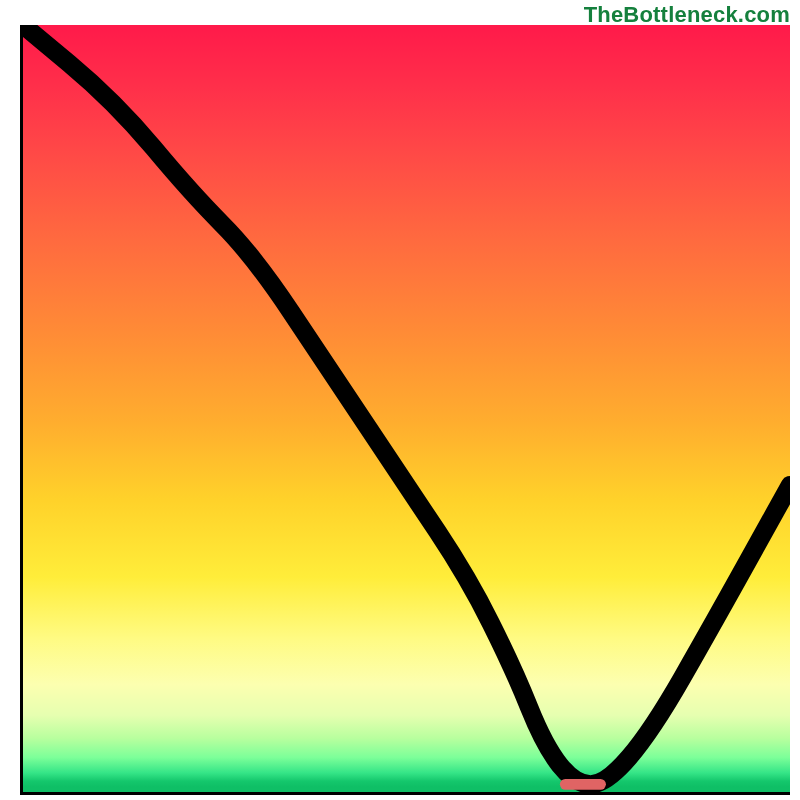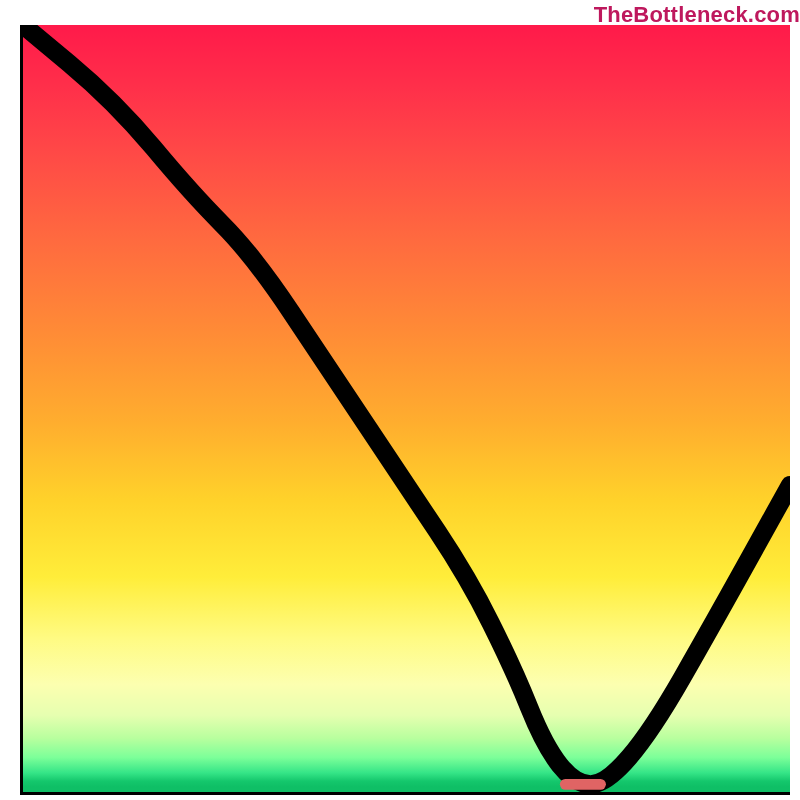--- a/index.html
+++ b/index.html
@@ -11,25 +11,25 @@
     overflow: hidden;
   }
   .stage {
     position: relative;
     width: 800px;
     height: 800px;
   }
   .watermark {
     position: absolute;
     top: 2px;
-    right: 0;
+    right: 10px;
     font-family: Arial, Helvetica, sans-serif;
     font-size: 22px;
     font-weight: 600;
-    color: #be185d;
+    color: #15803d;
     letter-spacing: 0.2px;
   }
   .plot {
     position: absolute;
     left: 20px;
     top: 25px;
     width: 770px;
     height: 770px;
     border-left: 3px solid #000;
     border-bottom: 3px solid #000;

